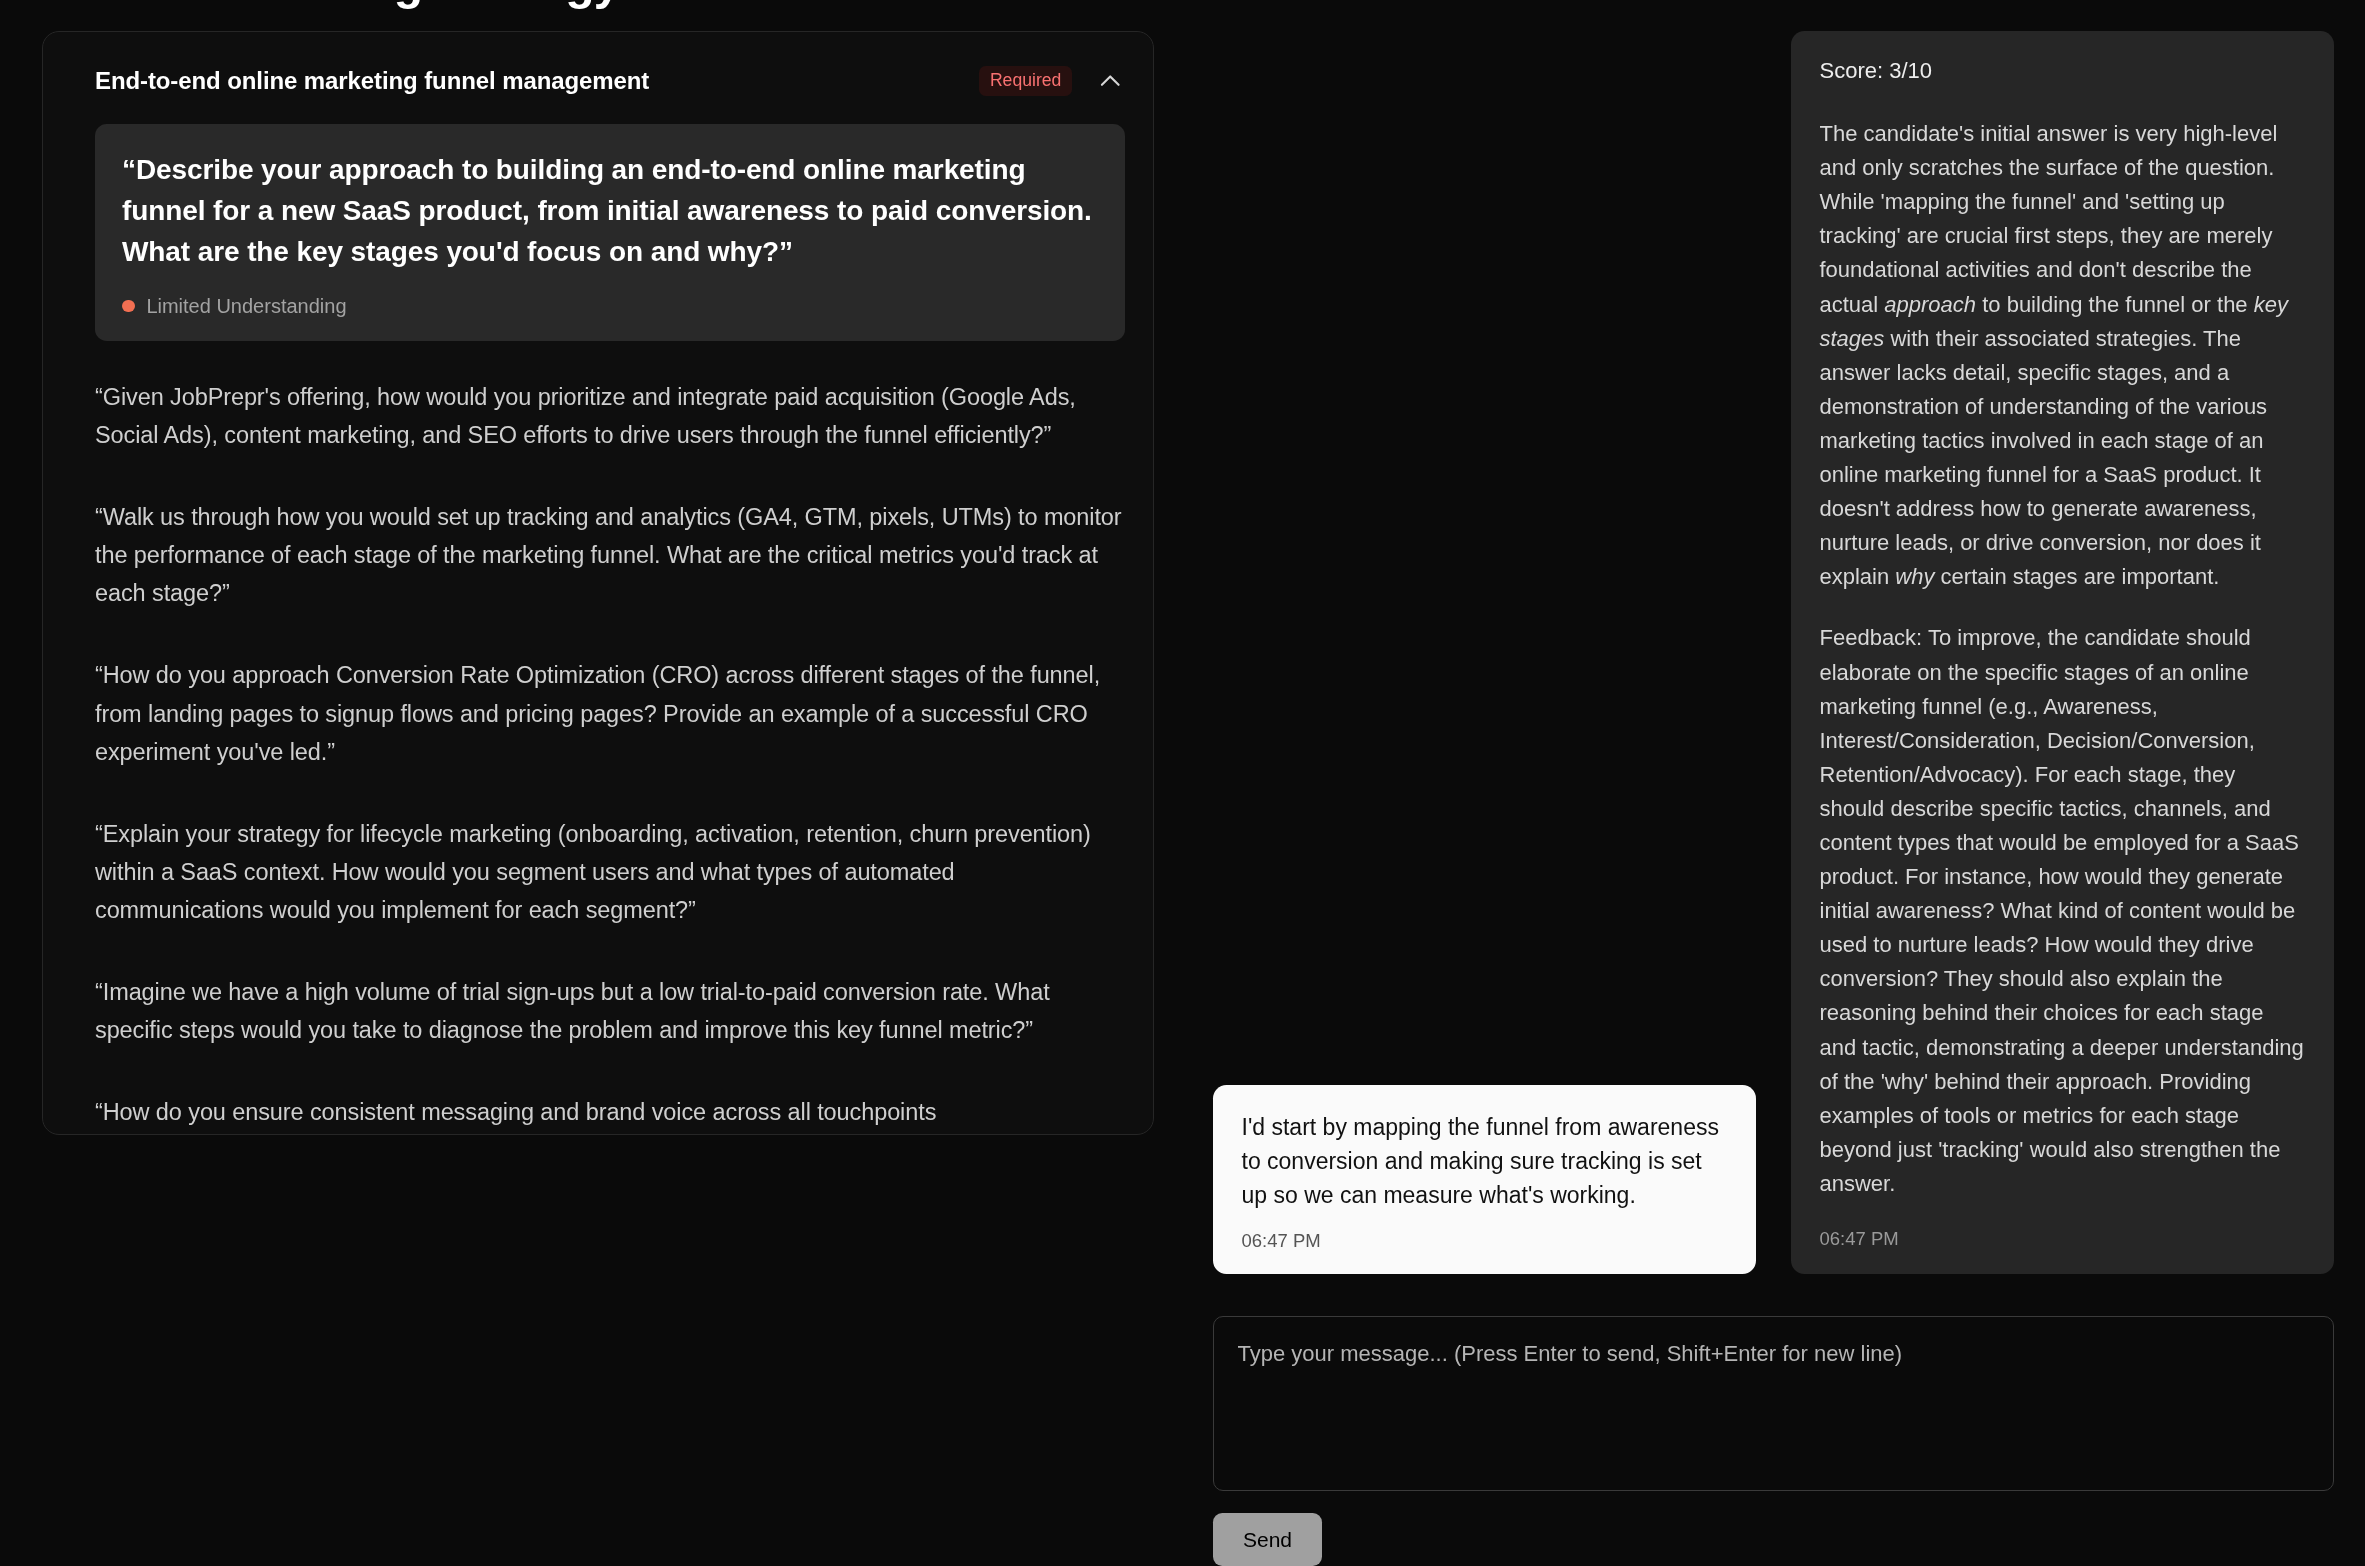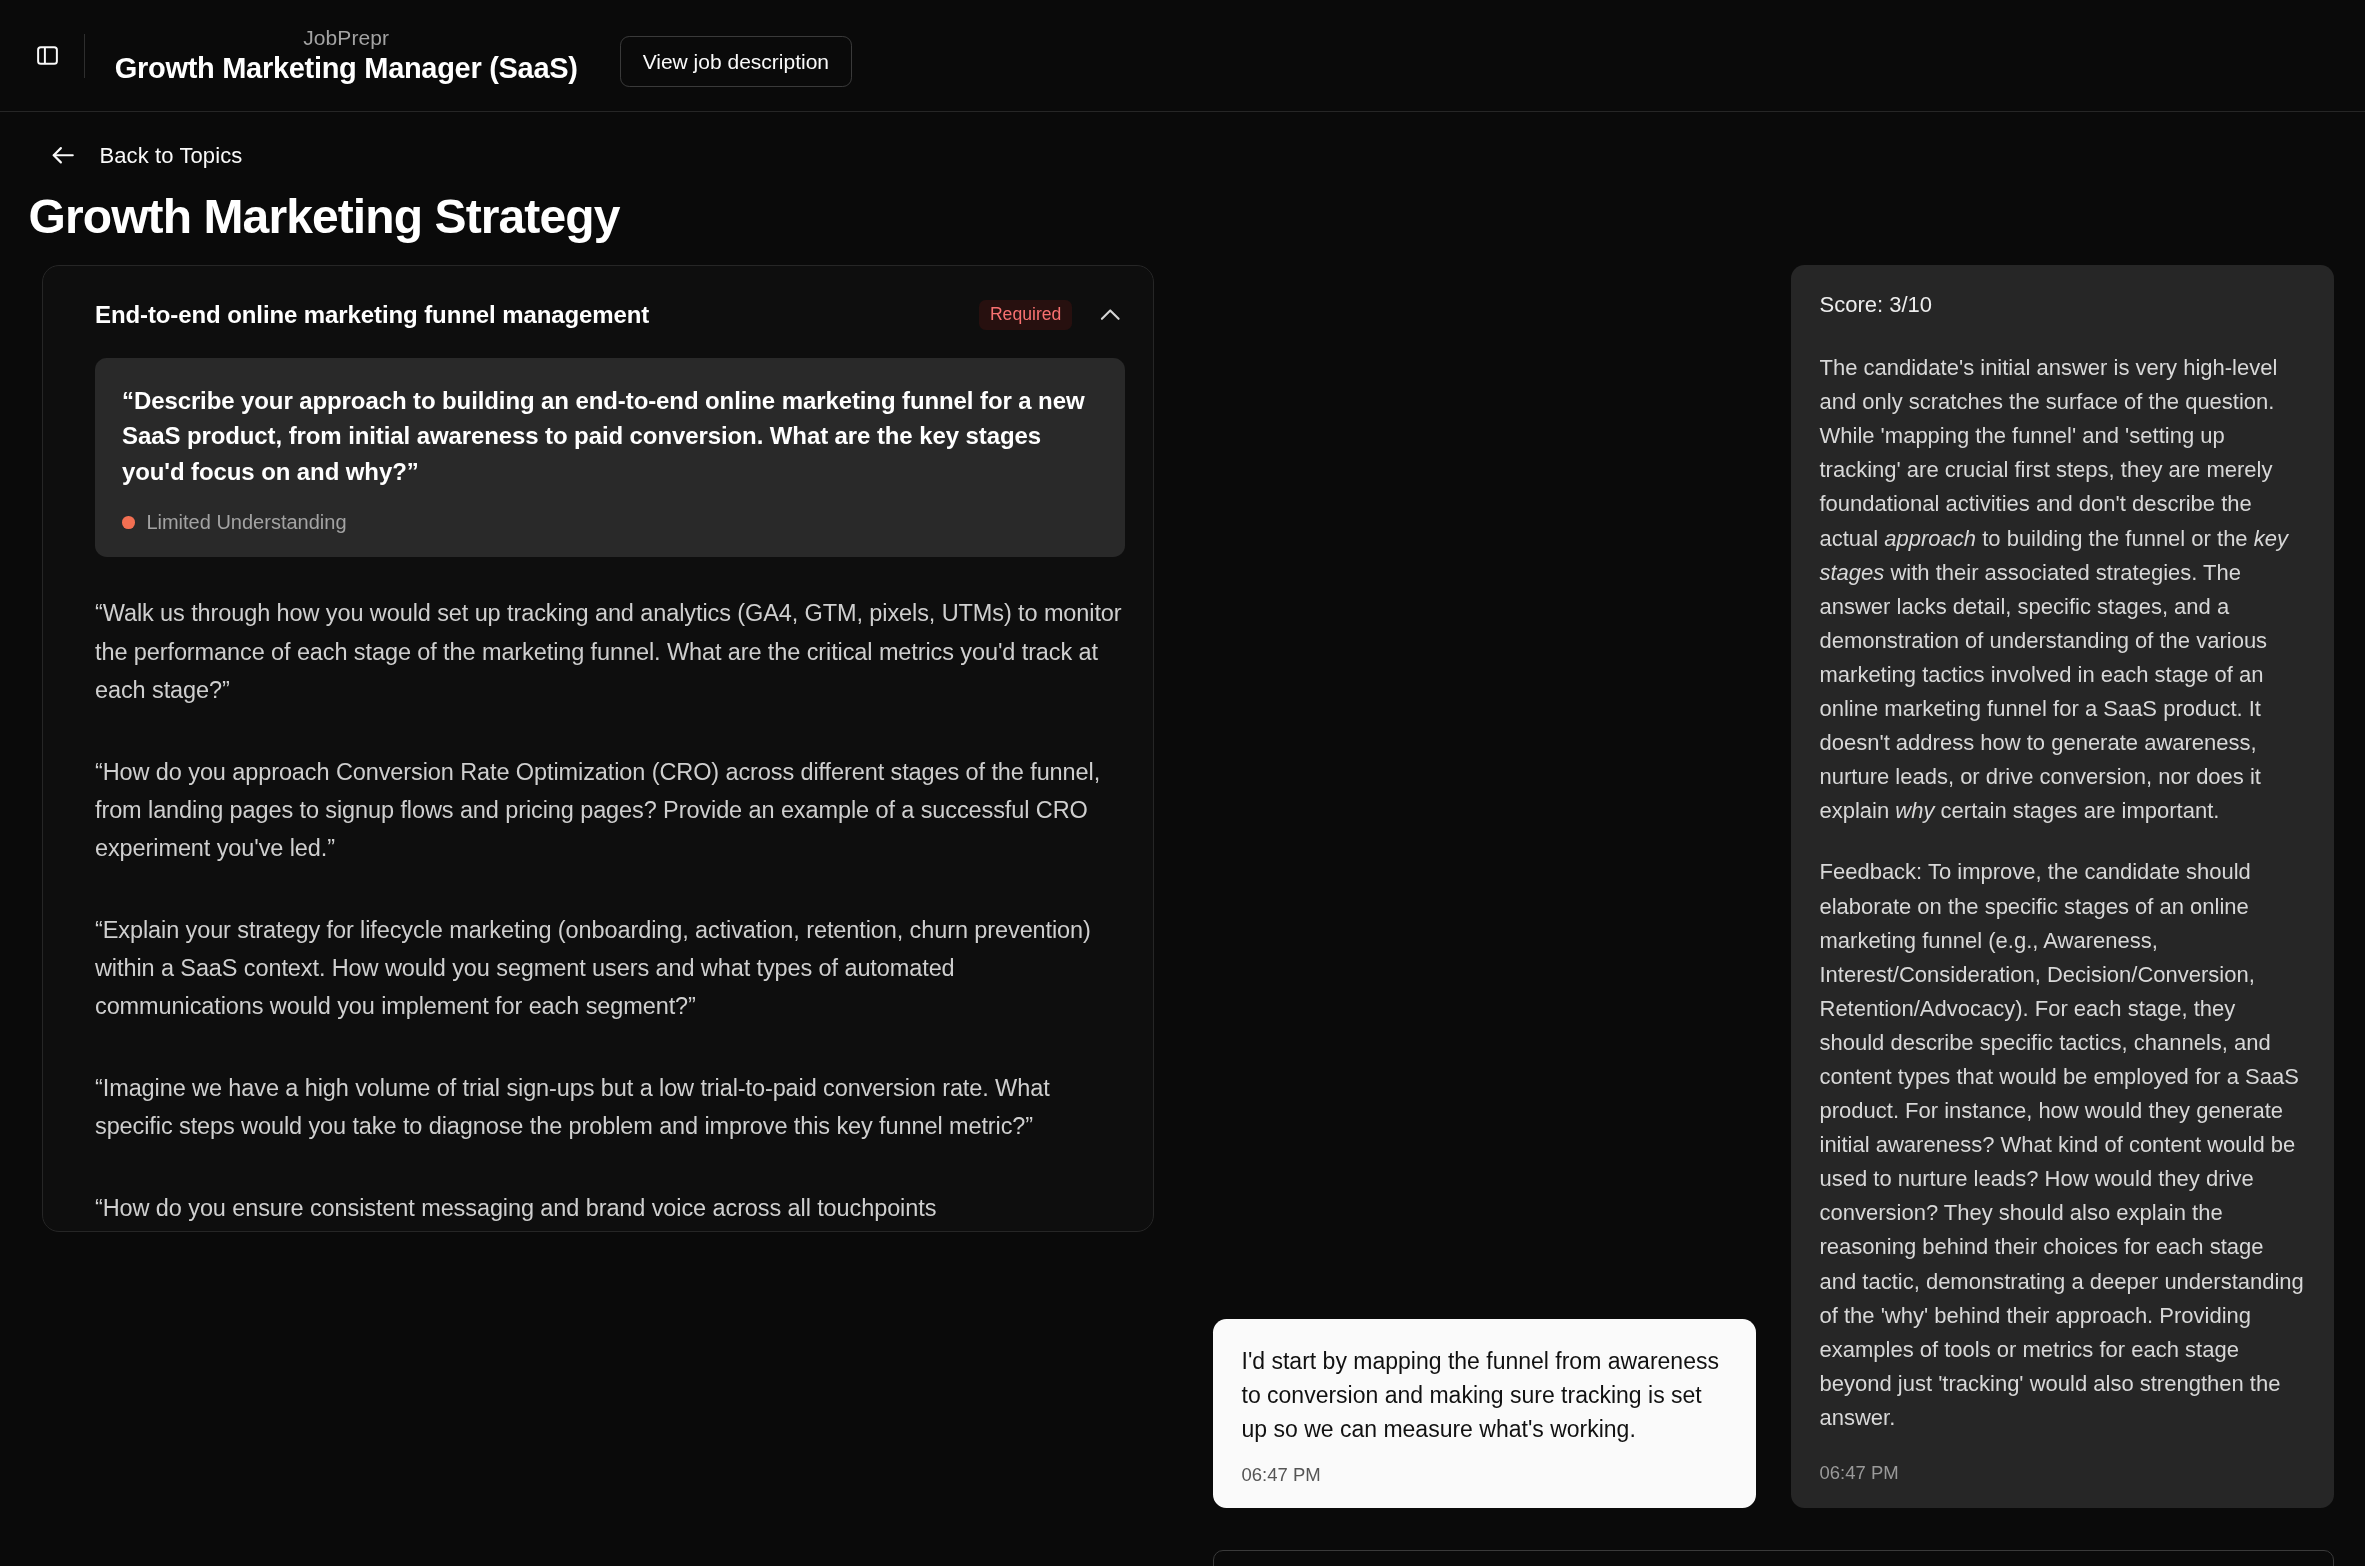--- a/index.html
+++ b/index.html
@@ -152,21 +152,21 @@
     cursor: pointer;
   }
 
   .qhighlight {
     margin: 0 28.5px 0 52px;
     background: #292929;
     border-radius: 11.8px;
     padding: 25px 27px 23.5px 27px;
   }
   .qhighlight-text {
-    font-size: 24px;
+    font-size: 28px;
     font-weight: 700;
     line-height: 1.47;
     color: #ffffff;
     letter-spacing: -0.1px;
   }
   .qstatus {
     display: flex;
     align-items: center;
     gap: 11.8px;
     margin-top: 22px;
@@ -335,20 +335,21 @@
 
       <div class="qhighlight">
         <div class="qhighlight-text">“Describe your approach to building an end-to-end online marketing funnel for a new SaaS product, from initial awareness to paid conversion. What are the key stages you'd focus on and why?”</div>
         <div class="qstatus">
           <span class="qdot"></span>
           <span class="qstatus-label">Limited Understanding</span>
         </div>
       </div>
 
       <div class="qlist">
+        <div class="qitem">“Given JobPrepr's offering, how would you prioritize and integrate paid acquisition (Google Ads, Social Ads), content marketing, and SEO efforts to drive users through the funnel efficiently?”</div>
         <div class="qitem">“Walk us through how you would set up tracking and analytics (GA4, GTM, pixels, UTMs) to monitor the performance of each stage of the marketing funnel. What are the critical metrics you'd track at each stage?”</div>
         <div class="qitem">“How do you approach Conversion Rate Optimization (CRO) across different stages of the funnel, from landing pages to signup flows and pricing pages? Provide an example of a successful CRO experiment you've led.”</div>
         <div class="qitem">“Explain your strategy for lifecycle marketing (onboarding, activation, retention, churn prevention) within a SaaS context. How would you segment users and what types of automated communications would you implement for each segment?”</div>
         <div class="qitem">“Imagine we have a high volume of trial sign-ups but a low trial-to-paid conversion rate. What specific steps would you take to diagnose the problem and improve this key funnel metric?”</div>
         <div class="qitem">“How do you ensure consistent messaging and brand voice across all touchpoints</div>
       </div>
 
     </div>
   </div>
 

